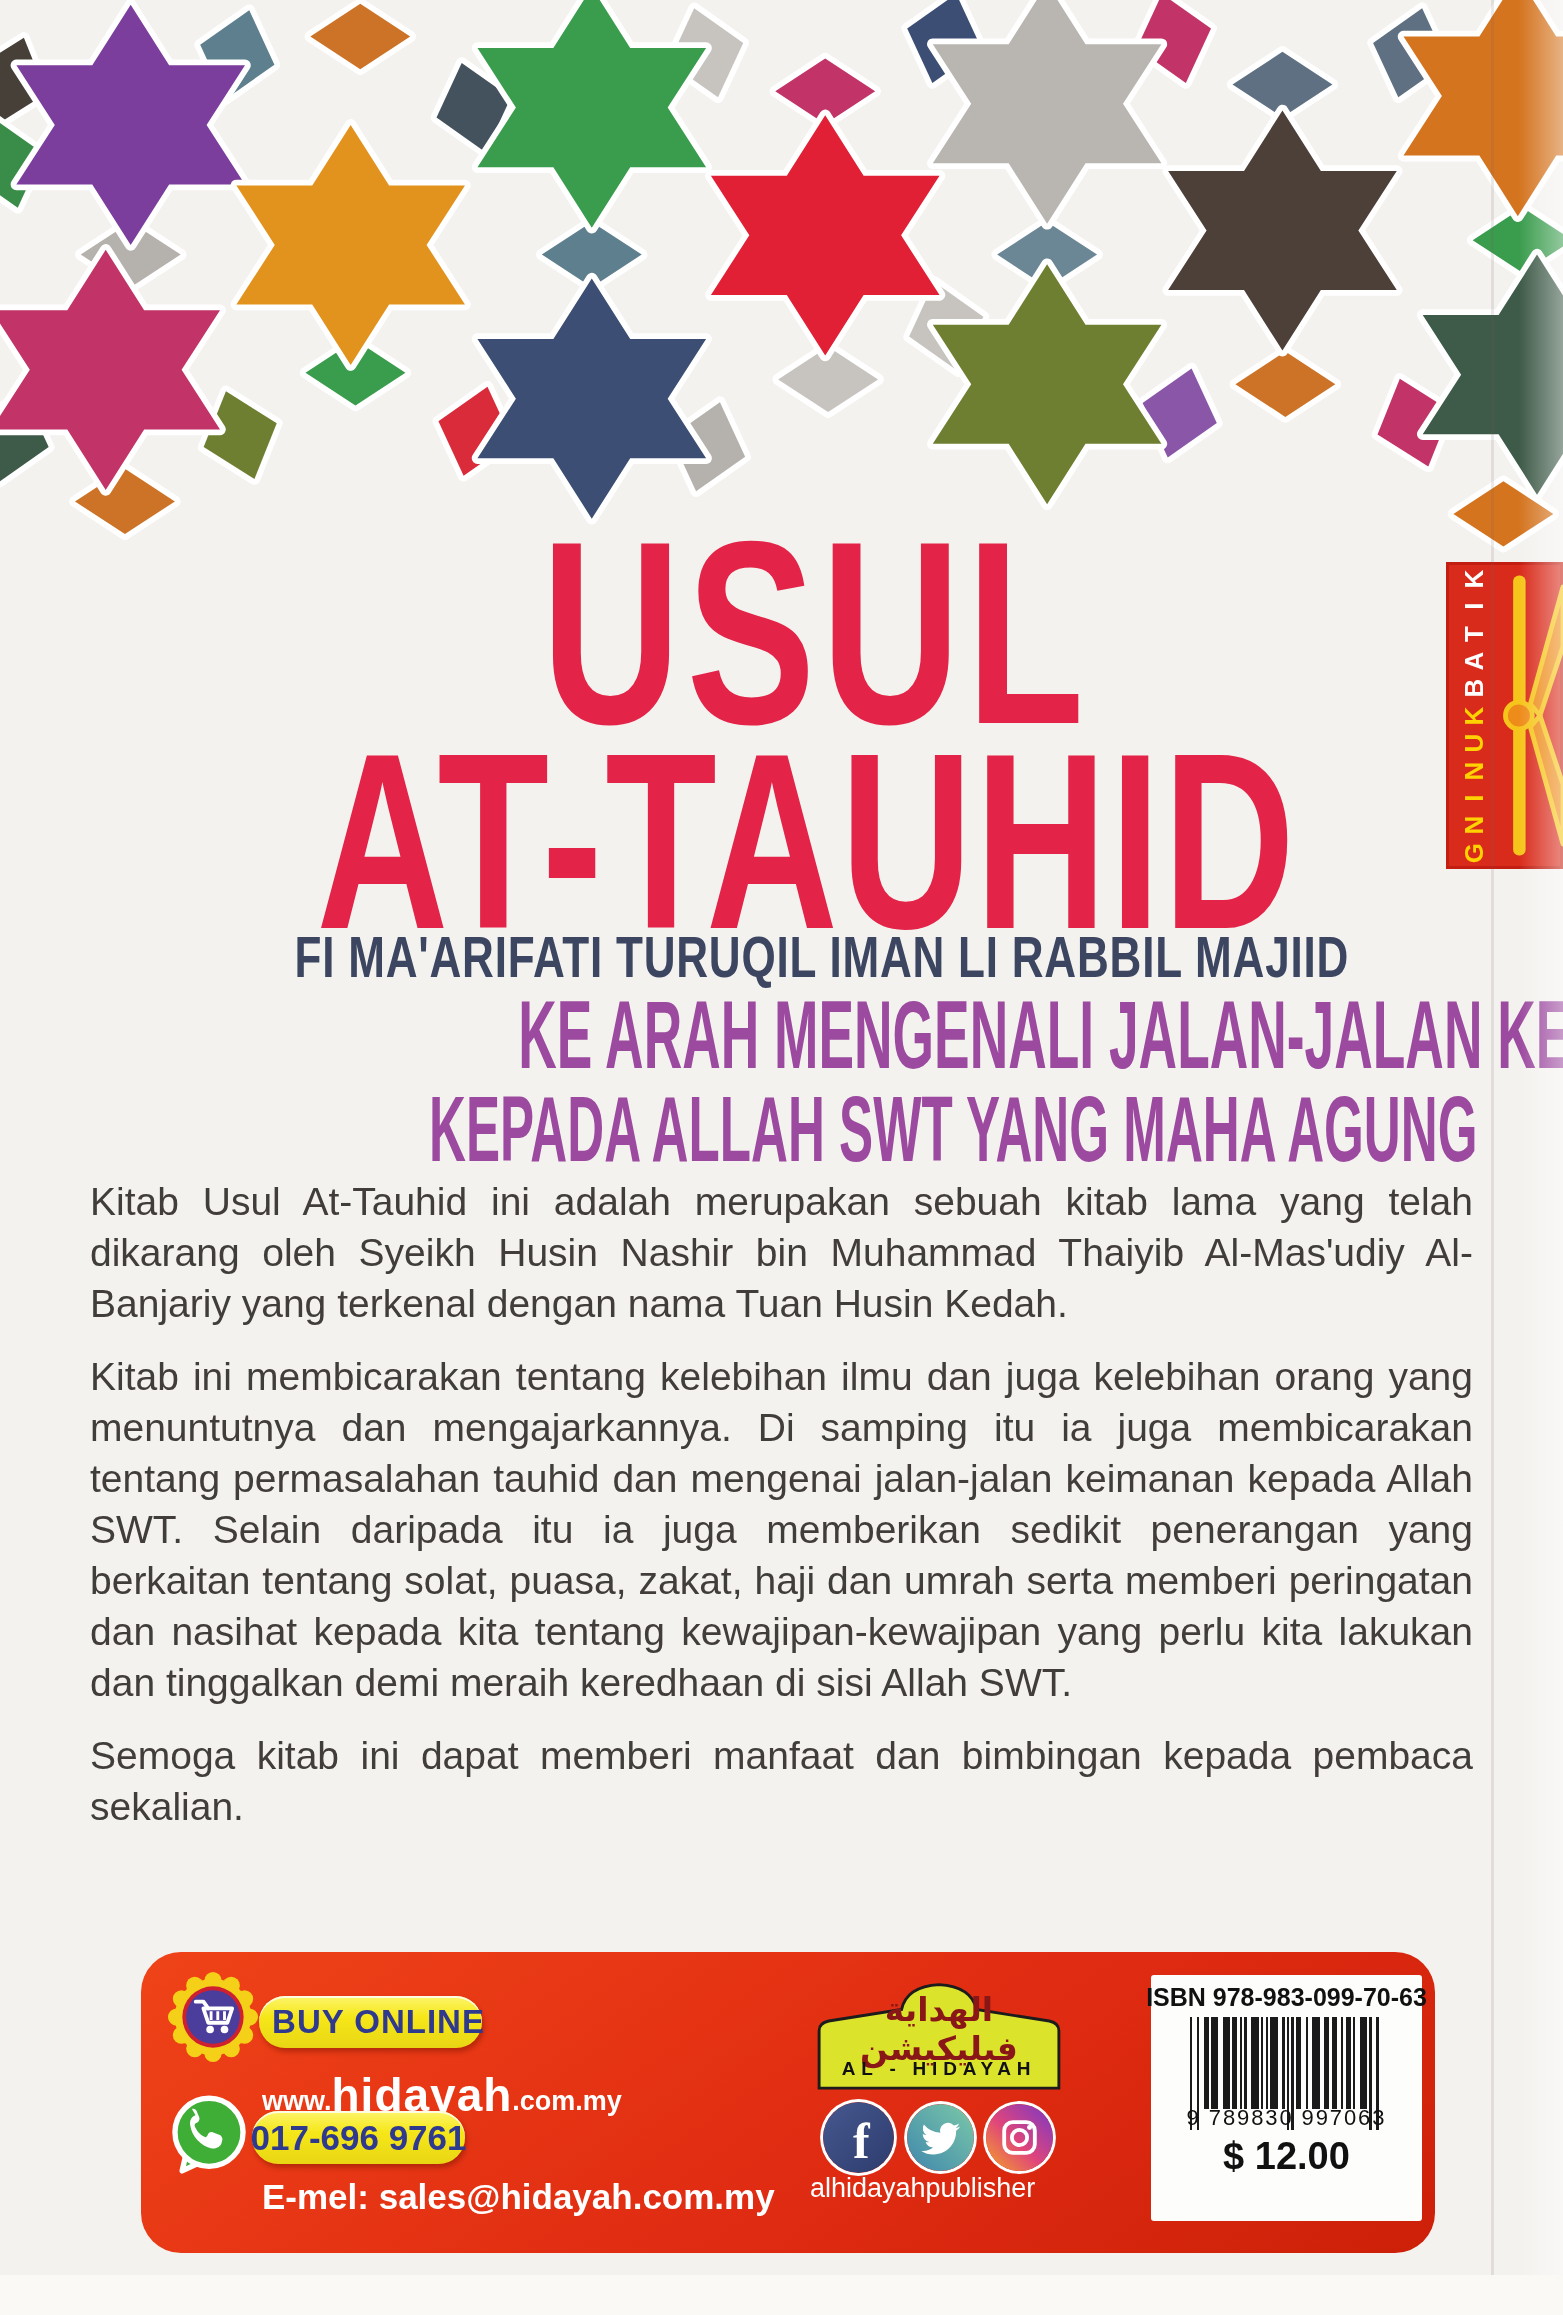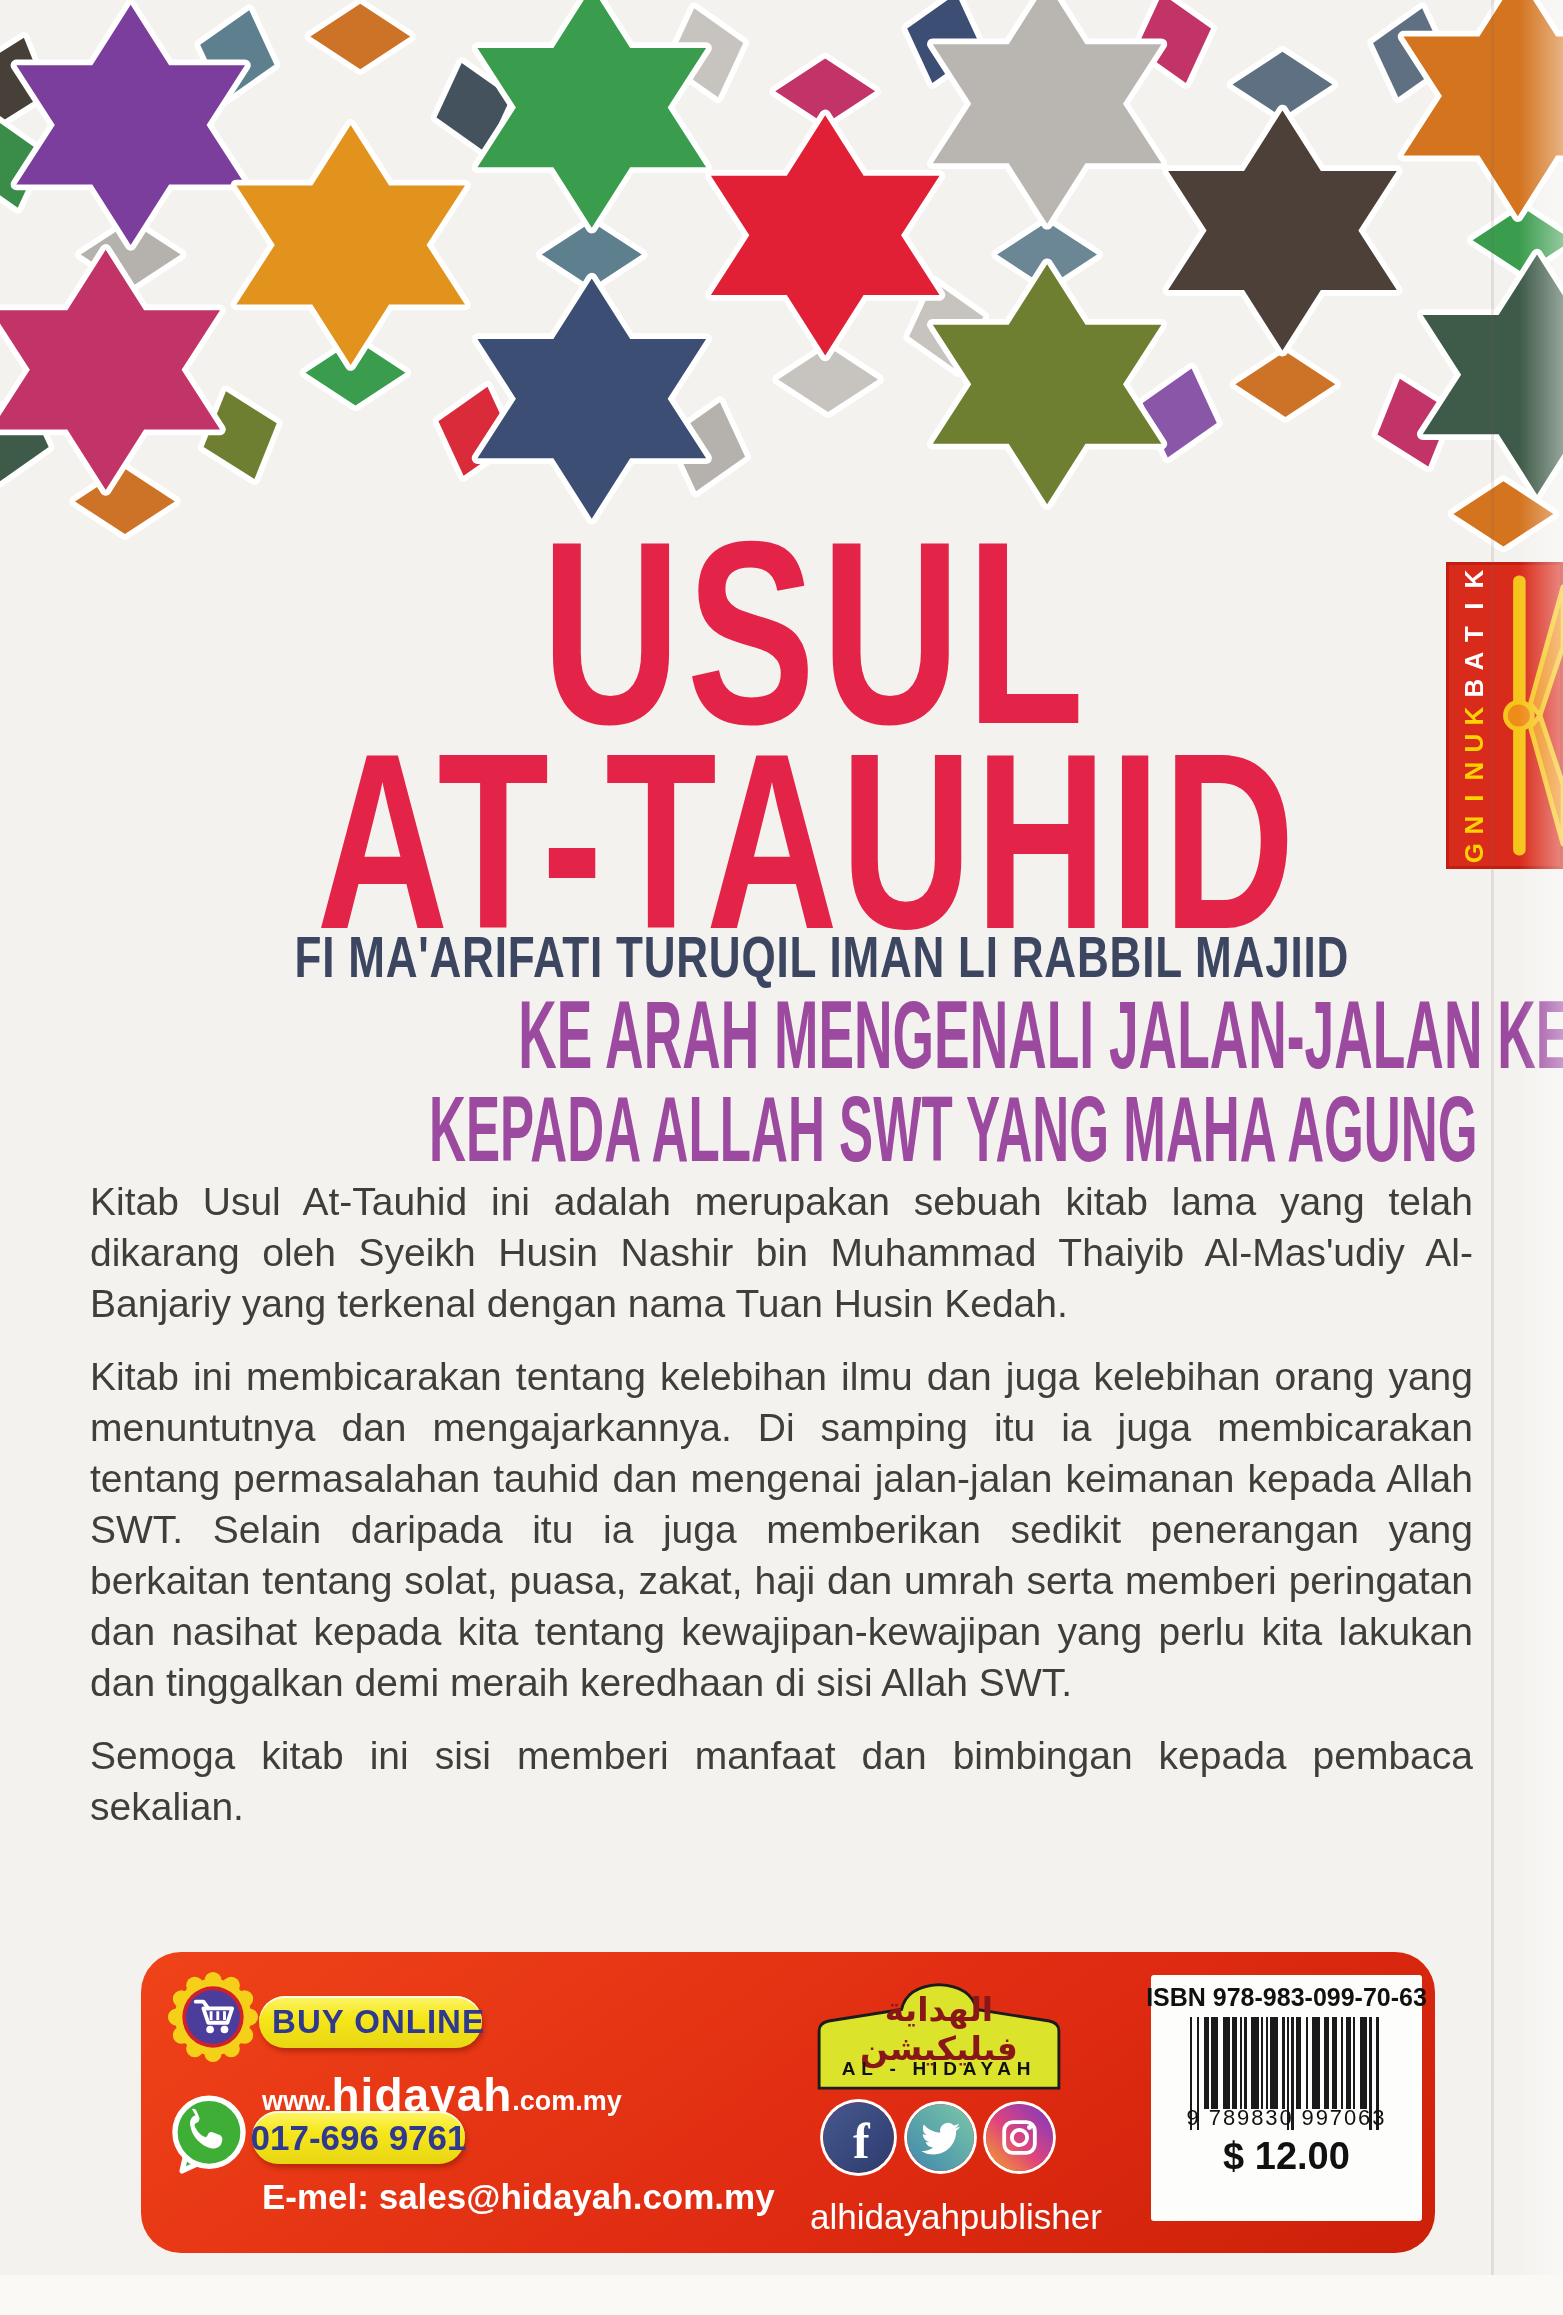--- a/index.html
+++ b/index.html
@@ -57,21 +57,21 @@
   .www-line .lg{font-size:46px;font-weight:bold;letter-spacing:1px;}
   .email-line{position:absolute;left:121px;top:225px;color:#fff;font-weight:bold;font-size:35px;white-space:nowrap;}
   .alh-logo{position:absolute;left:674px;top:23px;width:248px;height:117px;}
   .alh-logo svg{position:absolute;left:0;top:0;}
   .alh-arabic{position:absolute;left:0;top:15.4px;width:100%;text-align:center;
     color:#8a1717;font-size:33px;font-weight:bold;font-family:"DejaVu Sans", sans-serif;}
   .alh-name{position:absolute;left:0;top:83px;width:100%;text-align:center;
     color:#111;font-size:19px;font-weight:bold;letter-spacing:5.8px;}
   .socials{position:absolute;left:682px;top:150px;display:flex;gap:12.5px;align-items:center;}
   .social{border-radius:50%;box-shadow:0 0 0 2.9px #fff;}
-  .handle{position:absolute;left:669px;top:245px;color:#fff;font-size:35px;white-space:nowrap;}
+  .handle{position:absolute;left:669px;top:221px;color:#fff;font-size:27px;white-space:nowrap;}
   .isbn-box{position:absolute;left:1010px;top:23px;width:271px;height:246px;background:#fdfdfb;
     border-radius:3px;display:flex;flex-direction:column;align-items:center;color:#111;}
   .isbn-label{font-size:25px;font-weight:bold;margin-top:7.7px;white-space:nowrap;}
   .barcode{margin-top:5.8px;height:113px;display:flex;align-items:flex-start;}
   .barcode div{background:#1a1a1a;}
   .isbn-digits{font-size:22px;letter-spacing:1.9px;margin-top:-25px;background:transparent;white-space:nowrap;}
   .isbn-price{font-size:38px;font-weight:bold;margin-top:3.8px;}
 </style>
 </head>
 <body>
@@ -123,21 +123,21 @@
 
   <div class="title-line t-usul"><span class="tx">USUL</span></div>
   <div class="title-line t-tauhid"><span class="tx">AT-TAUHID</span></div>
   <div class="title-line t-sub"><span class="tx">FI MA'ARIFATI TURUQIL IMAN LI RABBIL MAJIID</span></div>
   <div class="title-line t-tag1"><span class="tx">KE ARAH MENGENALI JALAN-JALAN KEIMANAN</span></div>
   <div class="title-line t-tag2"><span class="tx">KEPADA ALLAH SWT YANG MAHA AGUNG</span></div>
 
   <div class="synopsis">
       <p>Kitab Usul At-Tauhid ini adalah merupakan sebuah kitab lama yang telah dikarang oleh Syeikh Husin Nashir bin Muhammad Thaiyib Al-Mas'udiy Al-Banjariy yang terkenal dengan nama Tuan Husin Kedah.</p>
       <p>Kitab ini membicarakan tentang kelebihan ilmu dan juga kelebihan orang yang menuntutnya dan mengajarkannya. Di samping itu ia juga membicarakan tentang permasalahan tauhid dan mengenai jalan-jalan keimanan kepada Allah SWT. Selain daripada itu ia juga memberikan sedikit penerangan yang berkaitan tentang solat, puasa, zakat, haji dan umrah serta memberi peringatan dan nasihat kepada kita tentang kewajipan-kewajipan yang perlu kita lakukan dan tinggalkan demi meraih keredhaan di sisi Allah SWT.</p>
-      <p>Semoga kitab ini sisi memberi manfaat dan bimbingan kepada pembaca sekalian.</p>
+      <p>Semoga kitab ini dapat memberi manfaat dan bimbingan kepada pembaca sekalian.</p>
     </div>
 
   <div class="spine-tab">
     <svg class="spine-k" width="117" height="307" viewBox="0 0 122 320">
       <polygon points="88,148 122,26 122,88 98,160" fill="#ee8c1a" stroke="#f6c51b" stroke-width="5" stroke-linejoin="round"></polygon>
       <polygon points="98,160 122,232 122,294 88,172" fill="#ee8c1a" stroke="#f6c51b" stroke-width="5" stroke-linejoin="round"></polygon>
       <rect x="70" y="14" width="13" height="292" rx="6" fill="#f6c51b"></rect>
       <circle cx="76" cy="160" r="14" fill="#ee8c1a" stroke="#f6c51b" stroke-width="5"></circle>
     </svg>
     <div class="spine-letters">

